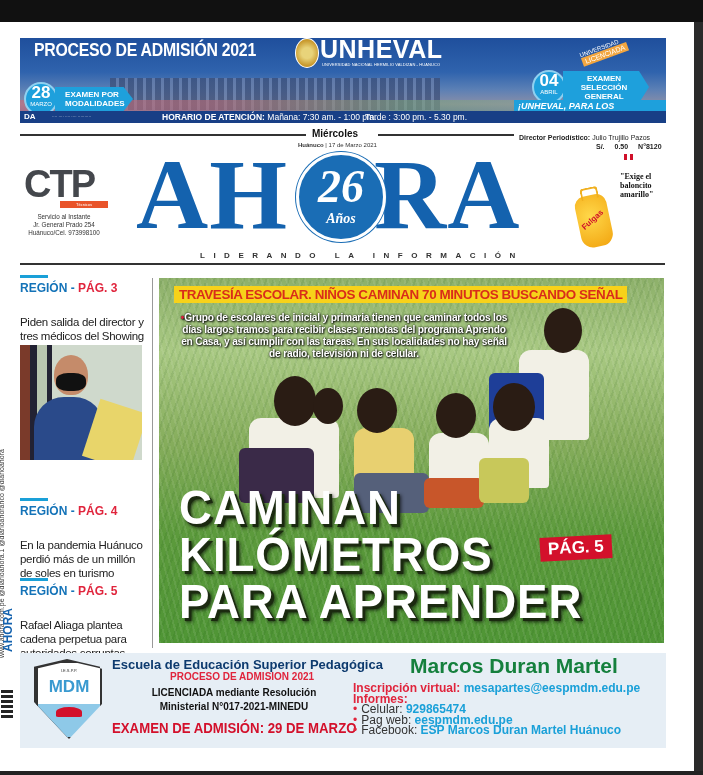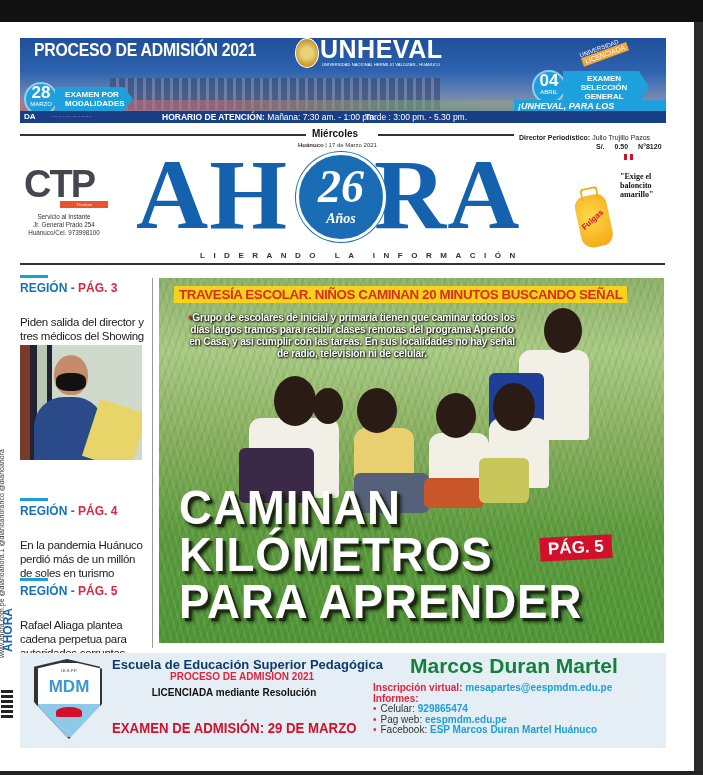--- a/index.html
+++ b/index.html
@@ -81,38 +81,38 @@
   .vsep{position:absolute;left:152px;top:278px;width:1px;height:370px;background:#999;}
 
   
   .lead{position:absolute;left:159px;top:278px;width:505px;height:365px;overflow:hidden;
      background:linear-gradient(180deg,#8db06a 0%,#a9c983 20%,#86ad5c 45%,#5c9a3c 70%,#4f9535 100%);}
   .grass{position:absolute;inset:0;background:repeating-linear-gradient(75deg,rgba(255,255,255,.08) 0 2px,transparent 2px 6px),repeating-linear-gradient(-70deg,rgba(0,60,0,.08) 0 2px,transparent 2px 7px);}
   .kid{position:absolute;border-radius:50%;background:#2a1c14;}
   .shirt{position:absolute;background:#f2f0e6;border-radius:12px 12px 4px 4px;}
   .bag{position:absolute;border-radius:6px;}
   .kicker{position:absolute;left:15px;top:8px;background:#f7d21a;color:#d92d1a;font-weight:bold;font-size:13.4px;padding:1px 5px;letter-spacing:-.4px;white-space:nowrap;}
-  .dek{position:absolute;left:28px;top:34px;width:330px;text-align:center;color:#fff;font-weight:bold;font-size:10.2px;line-height:12px;text-shadow:0 0 2px #000,1px 1px 2px #000;letter-spacing:-.2px;}
+  .dek{position:absolute;left:20px;top:34px;width:330px;text-align:center;color:#fff;font-weight:bold;font-size:10.2px;line-height:12px;text-shadow:0 0 2px #000,1px 1px 2px #000;letter-spacing:-.2px;}
   .dek .dot{color:#e0243c;}
   .headline{position:absolute;left:20px;top:206px;color:#fff;font-weight:bold;font-size:48px;line-height:47px;letter-spacing:1px;text-shadow:3px 3px 0 #1b2a10,4px 4px 4px rgba(0,0,0,.7);font-family:"Liberation Sans",sans-serif;transform:scaleX(.95);transform-origin:left;}
   .pagtag{position:absolute;left:381px;top:258px;background:#d3102b;color:#fff;font-weight:bold;font-size:17px;padding:2px 8px;transform:rotate(-3deg);}
 
   
   .bad{position:absolute;left:20px;top:653px;width:646px;height:95px;background:#e6eef5;}
   .shield{position:absolute;left:16px;top:8px;width:62px;height:74px;background:linear-gradient(180deg,#fff 55%,#8ec9e8 55%);clip-path:polygon(0 10%,50% 0,100% 10%,100% 55%,50% 100%,0 55%);border:2px solid #333;}
   .shield-b{position:absolute;left:14px;top:6px;width:66px;height:78px;background:#333;clip-path:polygon(0 10%,50% 0,100% 10%,100% 55%,50% 100%,0 55%);}
   .shield .mdm{position:absolute;left:0;width:100%;top:14px;text-align:center;color:#3a9ad0;font-weight:bold;font-size:17px;}
   .shield .top{position:absolute;left:0;width:100%;top:5px;text-align:center;font-size:4px;color:#333;}
   .shield .book{position:absolute;left:18px;top:44px;width:26px;height:10px;background:#d3102b;border-radius:50% 50% 10% 10%;}
   .bad .school{position:absolute;left:92px;top:4px;color:#0d3a6e;font-weight:bold;font-size:13px;}
   .bad .mdmname{position:absolute;left:390px;top:1px;color:#15803d;font-weight:bold;font-size:21px;}
   .bad .proc{position:absolute;left:150px;top:18px;color:#e0243c;font-size:10px;font-weight:bold;}
   .bad .lic{position:absolute;left:124px;top:33px;font-size:10px;color:#111;font-weight:bold;line-height:14px;text-align:center;width:180px;}
   .bad .exam{position:absolute;left:92px;top:66px;color:#d3102b;font-weight:bold;font-size:15px;transform:scaleX(.88);transform-origin:left;}
-  .bad .info{position:absolute;left:353px;top:30px;font-size:10px;line-height:10.5px;color:#333;}
+  .bad .info{position:absolute;left:333px;top:30px;font-size:12px;line-height:10.5px;color:#333;}
   .bad .info .r{color:#e0243c;font-weight:bold;}
   .bad .info .b{color:#1aa0d8;font-weight:bold;}
   .bad .info .bul{color:#e0243c;margin-right:4px;}
 </style>
 </head>
 <body>
 
 <div class="topbar"></div>
 <div class="page"></div>
 <div class="rightedge"></div>
@@ -230,21 +230,21 @@
   <div class="shirt" style="left:195px;top:150px;width:60px;height:60px;background:#e8d070;"></div>
   <div class="kid" style="left:198px;top:110px;width:40px;height:45px;"></div>
   <div class="bag" style="left:195px;top:195px;width:75px;height:40px;background:#55607a;"></div>
   <div class="shirt" style="left:270px;top:155px;width:60px;height:70px;"></div>
   <div class="kid" style="left:277px;top:115px;width:40px;height:45px;"></div>
   <div class="bag" style="left:265px;top:200px;width:60px;height:30px;background:#c8562a;"></div>
   <div class="shirt" style="left:330px;top:140px;width:60px;height:70px;"></div>
   <div class="kid" style="left:334px;top:105px;width:42px;height:48px;"></div>
   <div class="bag" style="left:320px;top:180px;width:50px;height:45px;background:#c8c85a;"></div>
 
-  <div class="kicker">TRAVESÍA ESCOLAR. NIÑOS CAMINAN 20 MINUTOS BUSCANDO SEÑAL</div>
+  <div class="kicker">TRAVESÍA ESCOLAR. NIÑOS CAMINAN 70 MINUTOS BUSCANDO SEÑAL</div>
   <div class="dek"><span class="dot">•</span><span>Grupo de escolares de inicial y primaria tienen que caminar todos los días largos tramos para recibir clases remotas del programa Aprendo en Casa, y así cumplir con las tareas. En sus localidades no hay señal de radio, televisión ni de celular.</span></div>
   <div class="headline">
     <div>CAMINAN</div>
     <div>KILÓMETROS</div>
     <div>PARA APRENDER</div>
   </div>
   <div class="pagtag">PÁG. 5</div>
 </div>
 
 <div class="bad">
@@ -252,20 +252,21 @@
   <div class="shield">
     <div class="top">I.E.S.P.P.</div>
     <div class="mdm">MDM</div>
     <div class="book"></div>
   </div>
   <div class="school">Escuela de Educación Superior Pedagógica</div>
   <div class="mdmname">Marcos Duran Martel</div>
   <div class="proc">PROCESO DE ADMISION 2021</div>
   <div class="lic">
     <div>LICENCIADA mediante Resolución</div>
+    <div>Ministerial N°017-2021-MINEDU</div>
   </div>
   <div class="exam">EXAMEN DE ADMISIÓN:  29 DE MARZO</div>
   <div class="info">
     <div><span class="r">Inscripción virtual:</span> <span class="b">mesapartes@eespmdm.edu.pe</span></div>
     <div class="r">Informes:</div>
     <div><span class="bul">•</span><span>Celular:</span> <span class="b">929865474</span></div>
     <div><span class="bul">•</span><span>Pag web:</span> <span class="b">eespmdm.edu.pe</span></div>
     <div><span class="bul">•</span><span>Facebook:</span> <span class="b">ESP Marcos Duran Martel Huánuco</span></div>
   </div>
 </div>

